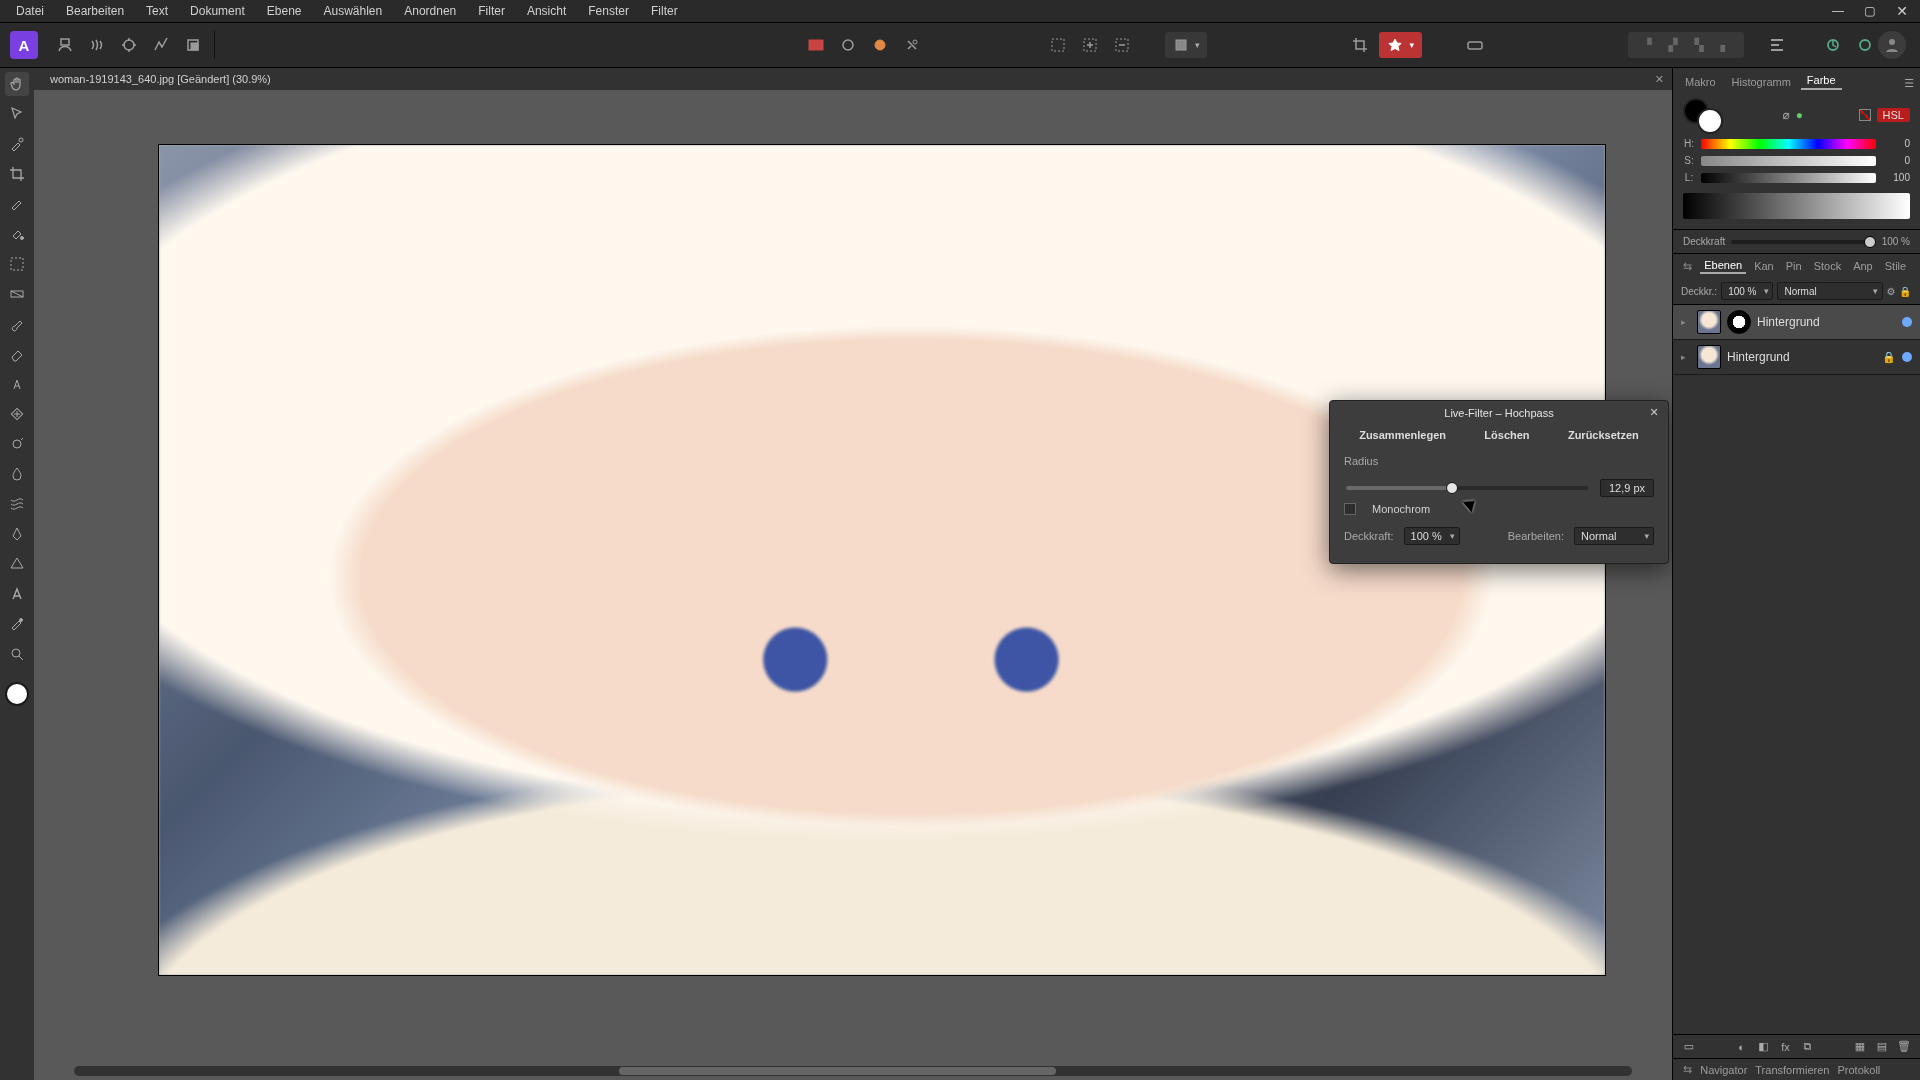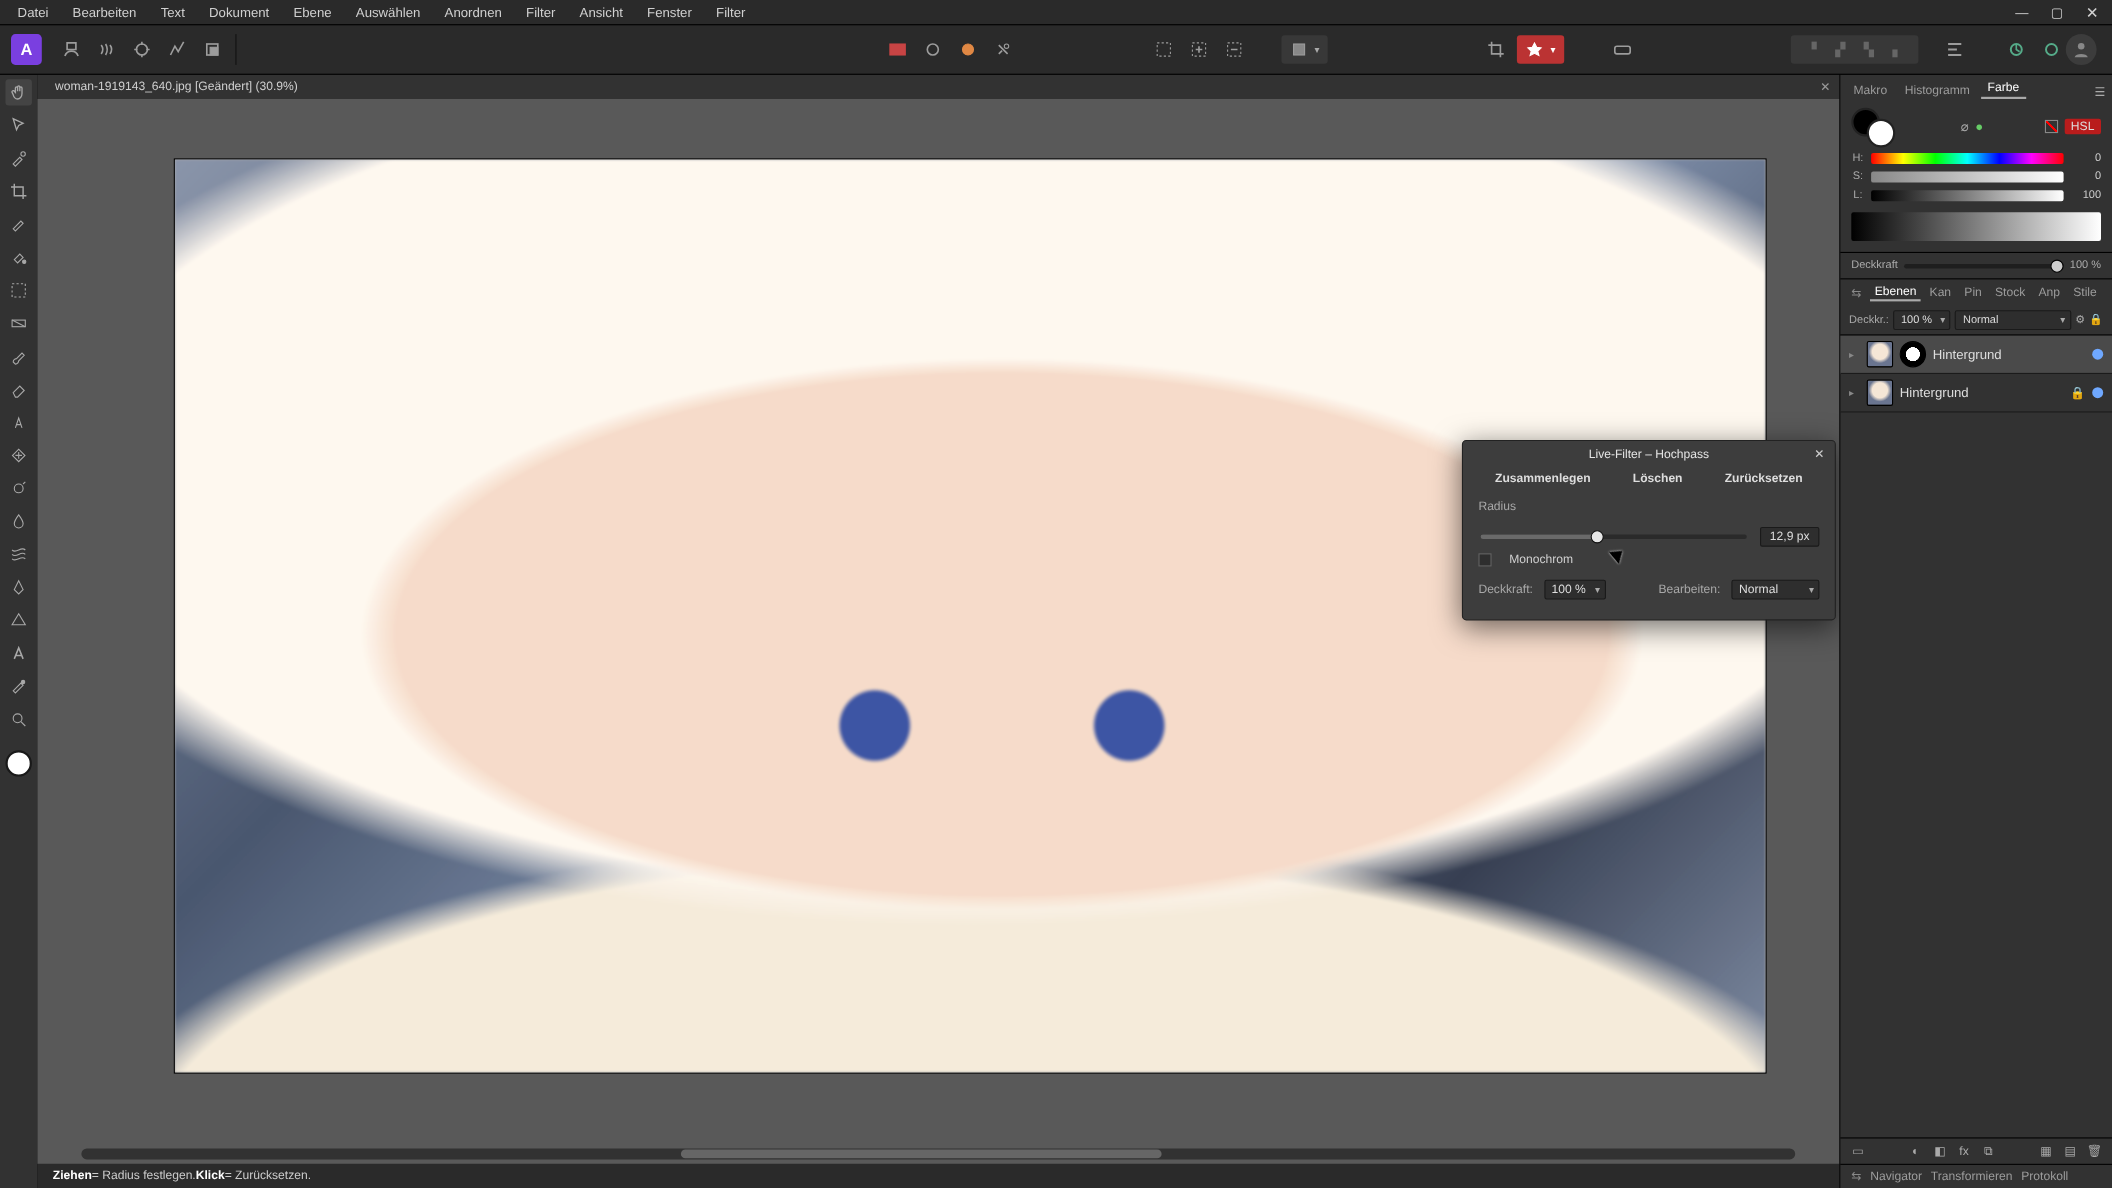--- a/index.html
+++ b/index.html
@@ -462,26 +462,20 @@
             <span style="color:#a8a8a8">Bearbeiten:</span>
             <div class="select" style="min-width:80px">
                 <span>Normal</span>
               </div>
           </div>
         </div>
       </div>
 
       <div class="cursor-arrow"></div>
     </div>
-    <div class="statusbar">
-      <b>Ziehen</b>
-      <span> = Radius festlegen. </span>
-      <b>Klick</b>
-      <span> = Zurücksetzen.</span>
-    </div>
   </div>
 
   <div class="rightcol">
     <div class="panel-tabs">
       <span class="ptab">Makro</span>
       <span class="ptab">Histogramm</span>
       <span class="ptab sel">Farbe</span>
       <span class="pmenu">☰</span>
     </div>
 

